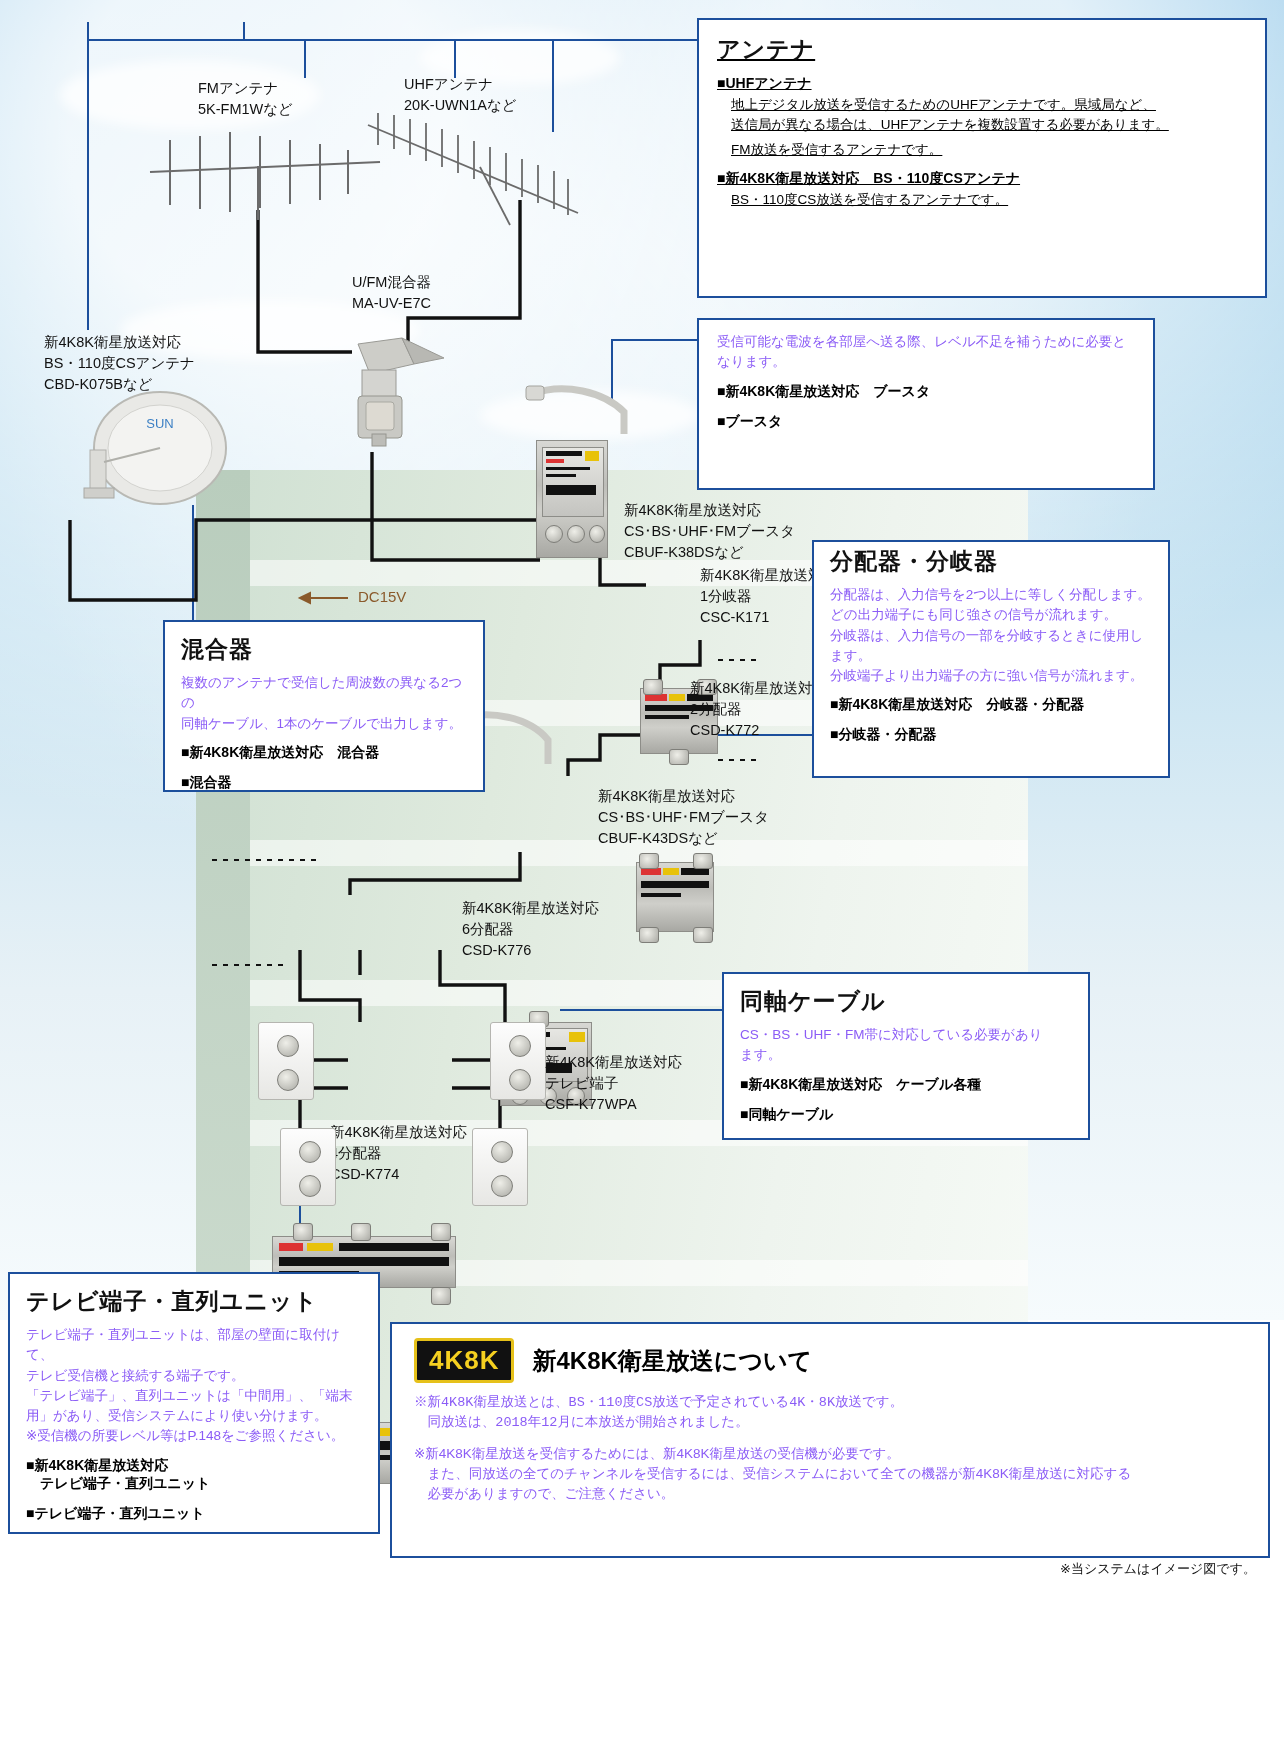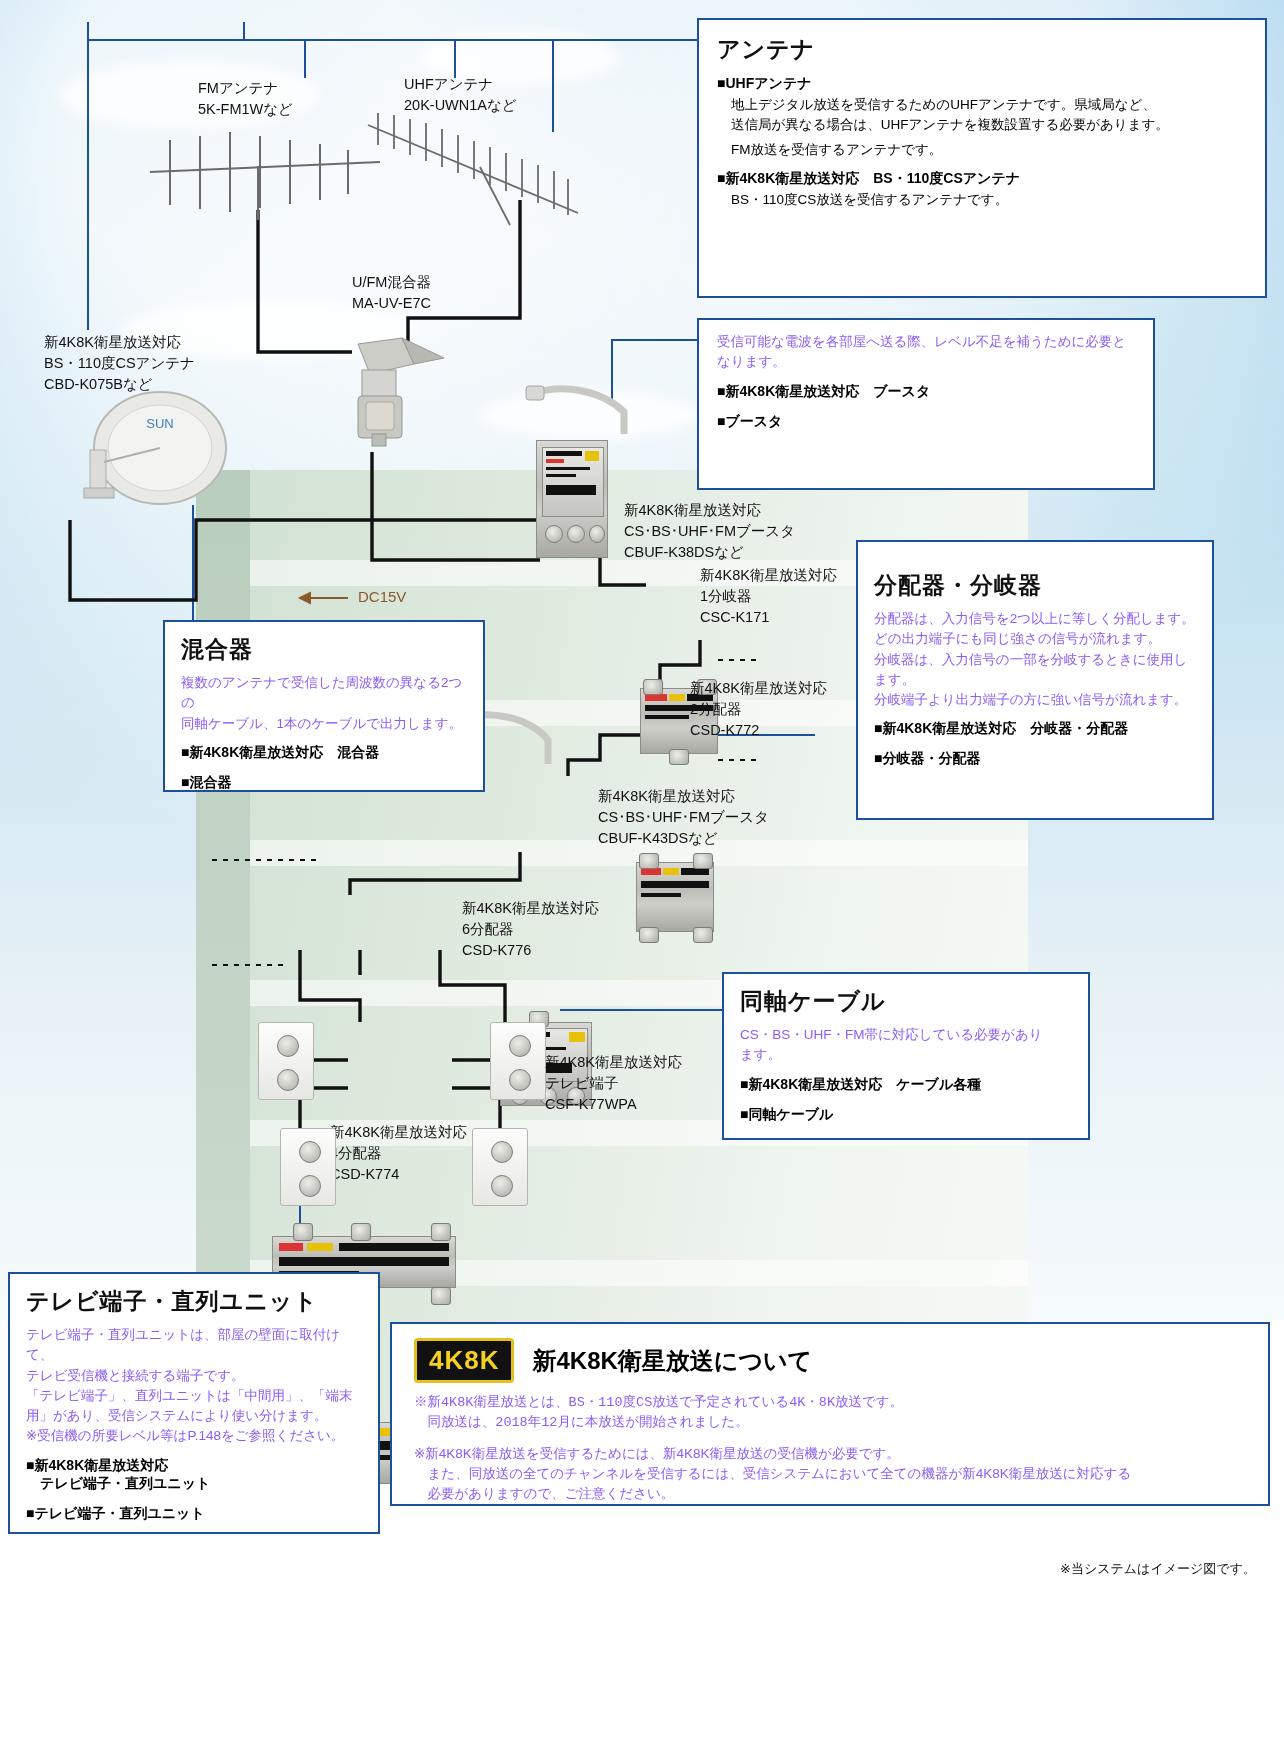--- a/index.html
+++ b/index.html
@@ -350,21 +350,21 @@
   <div class="dev wht" style="left:472px;top:1128px;width:56px;height:78px;border-radius:3px;">
     <div class="port" style="left:18px;top:12px;width:20px;height:20px;border-radius:50%;"></div>
     <div class="port" style="left:18px;top:46px;width:20px;height:20px;border-radius:50%;"></div>
   </div>
   <div class="lbl" style="left:545px;top:1052px;">新4K8K衛星放送対応
 テレビ端子
 CSF-K77WPA</div>
 
   <div class="lbl" style="left:358px;top:586px;color:#8a5a2b;font-size:15px;">DC15V</div>
 
-  <div class="panel" style="left:697px;top:18px;width:570px;height:280px;padding:14px 18px;">
+  <div class="panel" style="left:697px;top:18px;width:570px;height:280px;padding:14px 18px;text-decoration:underline;">
     <h2>アンテナ</h2>
     <div class="sub">■UHFアンテナ</div>
     <div class="sub2" style="white-space:pre-line;">地上デジタル放送を受信するためのUHFアンテナです。県域局など、
 送信局が異なる場合は、UHFアンテナを複数設置する必要があります。</div>
     <div class="sub2" style="white-space:pre-line;">FM放送を受信するアンテナです。</div>
     <div class="sub">■新4K8K衛星放送対応　BS・110度CSアンテナ</div>
     <div class="sub2" style="white-space:pre-line;">BS・110度CS放送を受信するアンテナです。</div>
   </div>
 
   <div class="panel" style="left:697px;top:318px;width:458px;height:172px;padding:12px 18px;">
@@ -375,21 +375,21 @@
   </div>
 
   <div class="panel" style="left:163px;top:620px;width:322px;height:172px;padding:12px 16px;">
     <h2>混合器</h2>
     <p style="white-space:pre-line;">複数のアンテナで受信した周波数の異なる2つの
 同軸ケーブル、1本のケーブルで出力します。</p>
     <div class="sub">■新4K8K衛星放送対応　混合器</div>
     <div class="bullet">■混合器</div>
   </div>
 
-  <div class="panel" style="left:856px;top:540px;width:358px;height:280px;padding:28px 16px;">
+  <div class="panel" style="left:812px;top:540px;width:358px;height:238px;padding:4px 16px;">
     <h2>分配器・分岐器</h2>
     <p style="white-space:pre-line;">分配器は、入力信号を2つ以上に等しく分配します。
 どの出力端子にも同じ強さの信号が流れます。
 分岐器は、入力信号の一部を分岐するときに使用します。
 分岐端子より出力端子の方に強い信号が流れます。</p>
     <div class="sub">■新4K8K衛星放送対応　分岐器・分配器</div>
     <div class="bullet">■分岐器・分配器</div>
   </div>
 
   <div class="panel" style="left:722px;top:972px;width:368px;height:168px;padding:12px 16px;">
@@ -405,21 +405,21 @@
     <p style="white-space:pre-line;">テレビ端子・直列ユニットは、部屋の壁面に取付けて、
 テレビ受信機と接続する端子です。
 「テレビ端子」、直列ユニットは「中間用」、「端末
 用」があり、受信システムにより使い分けます。
 ※受信機の所要レベル等はP.148をご参照ください。</p>
     <div class="sub" style="white-space:pre-line;">■新4K8K衛星放送対応
 　テレビ端子・直列ユニット</div>
     <div class="bullet">■テレビ端子・直列ユニット</div>
   </div>
 
-  <div class="panel" style="left:390px;top:1322px;width:880px;height:184px;padding:14px 22px;">
+  <div class="panel" style="left:390px;top:1322px;width:880px;height:236px;padding:14px 22px;">
     <div style="display:flex;align-items:center;gap:18px;margin-bottom:10px;">
       <span class="k4k8">4K8K</span>
       <span style="font-size:24px;font-weight:bold;">新4K8K衛星放送について</span>
     </div>
     <p style="white-space:pre-line;font-family:Liberation Mono, monospace;">※新4K8K衛星放送とは、BS・110度CS放送で予定されている4K・8K放送です。
 　同放送は、2018年12月に本放送が開始されました。</p>
     <p style="white-space:pre-line;margin-top:10px;">※新4K8K衛星放送を受信するためには、新4K8K衛星放送の受信機が必要です。
 　また、同放送の全てのチャンネルを受信するには、受信システムにおいて全ての機器が新4K8K衛星放送に対応する
 　必要がありますので、ご注意ください。</p>
   </div>

